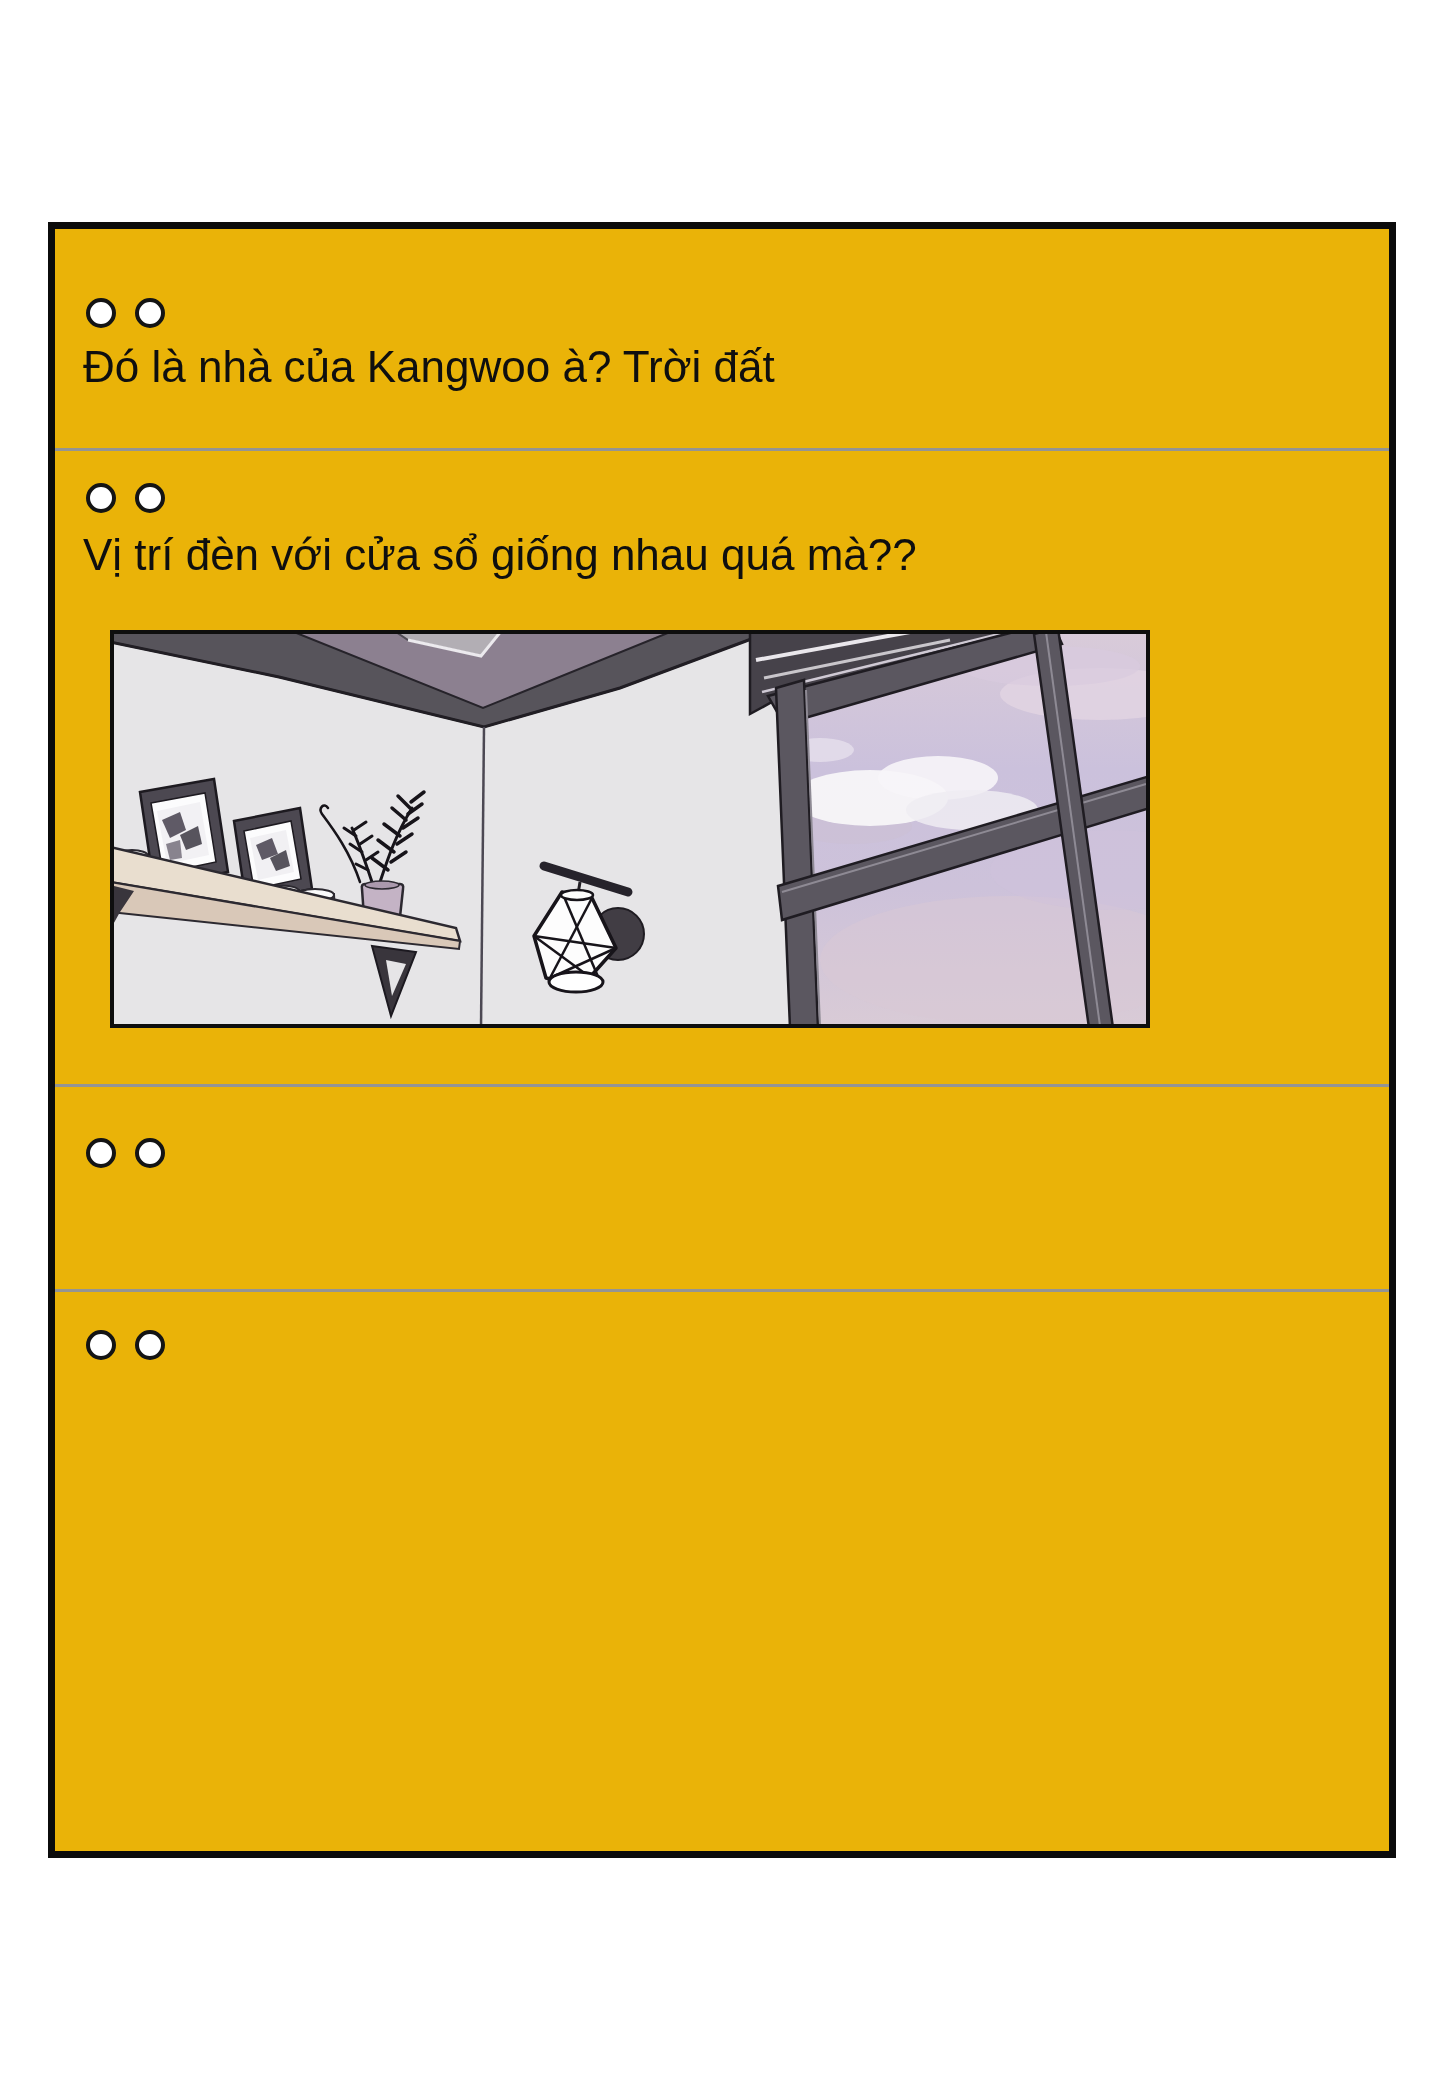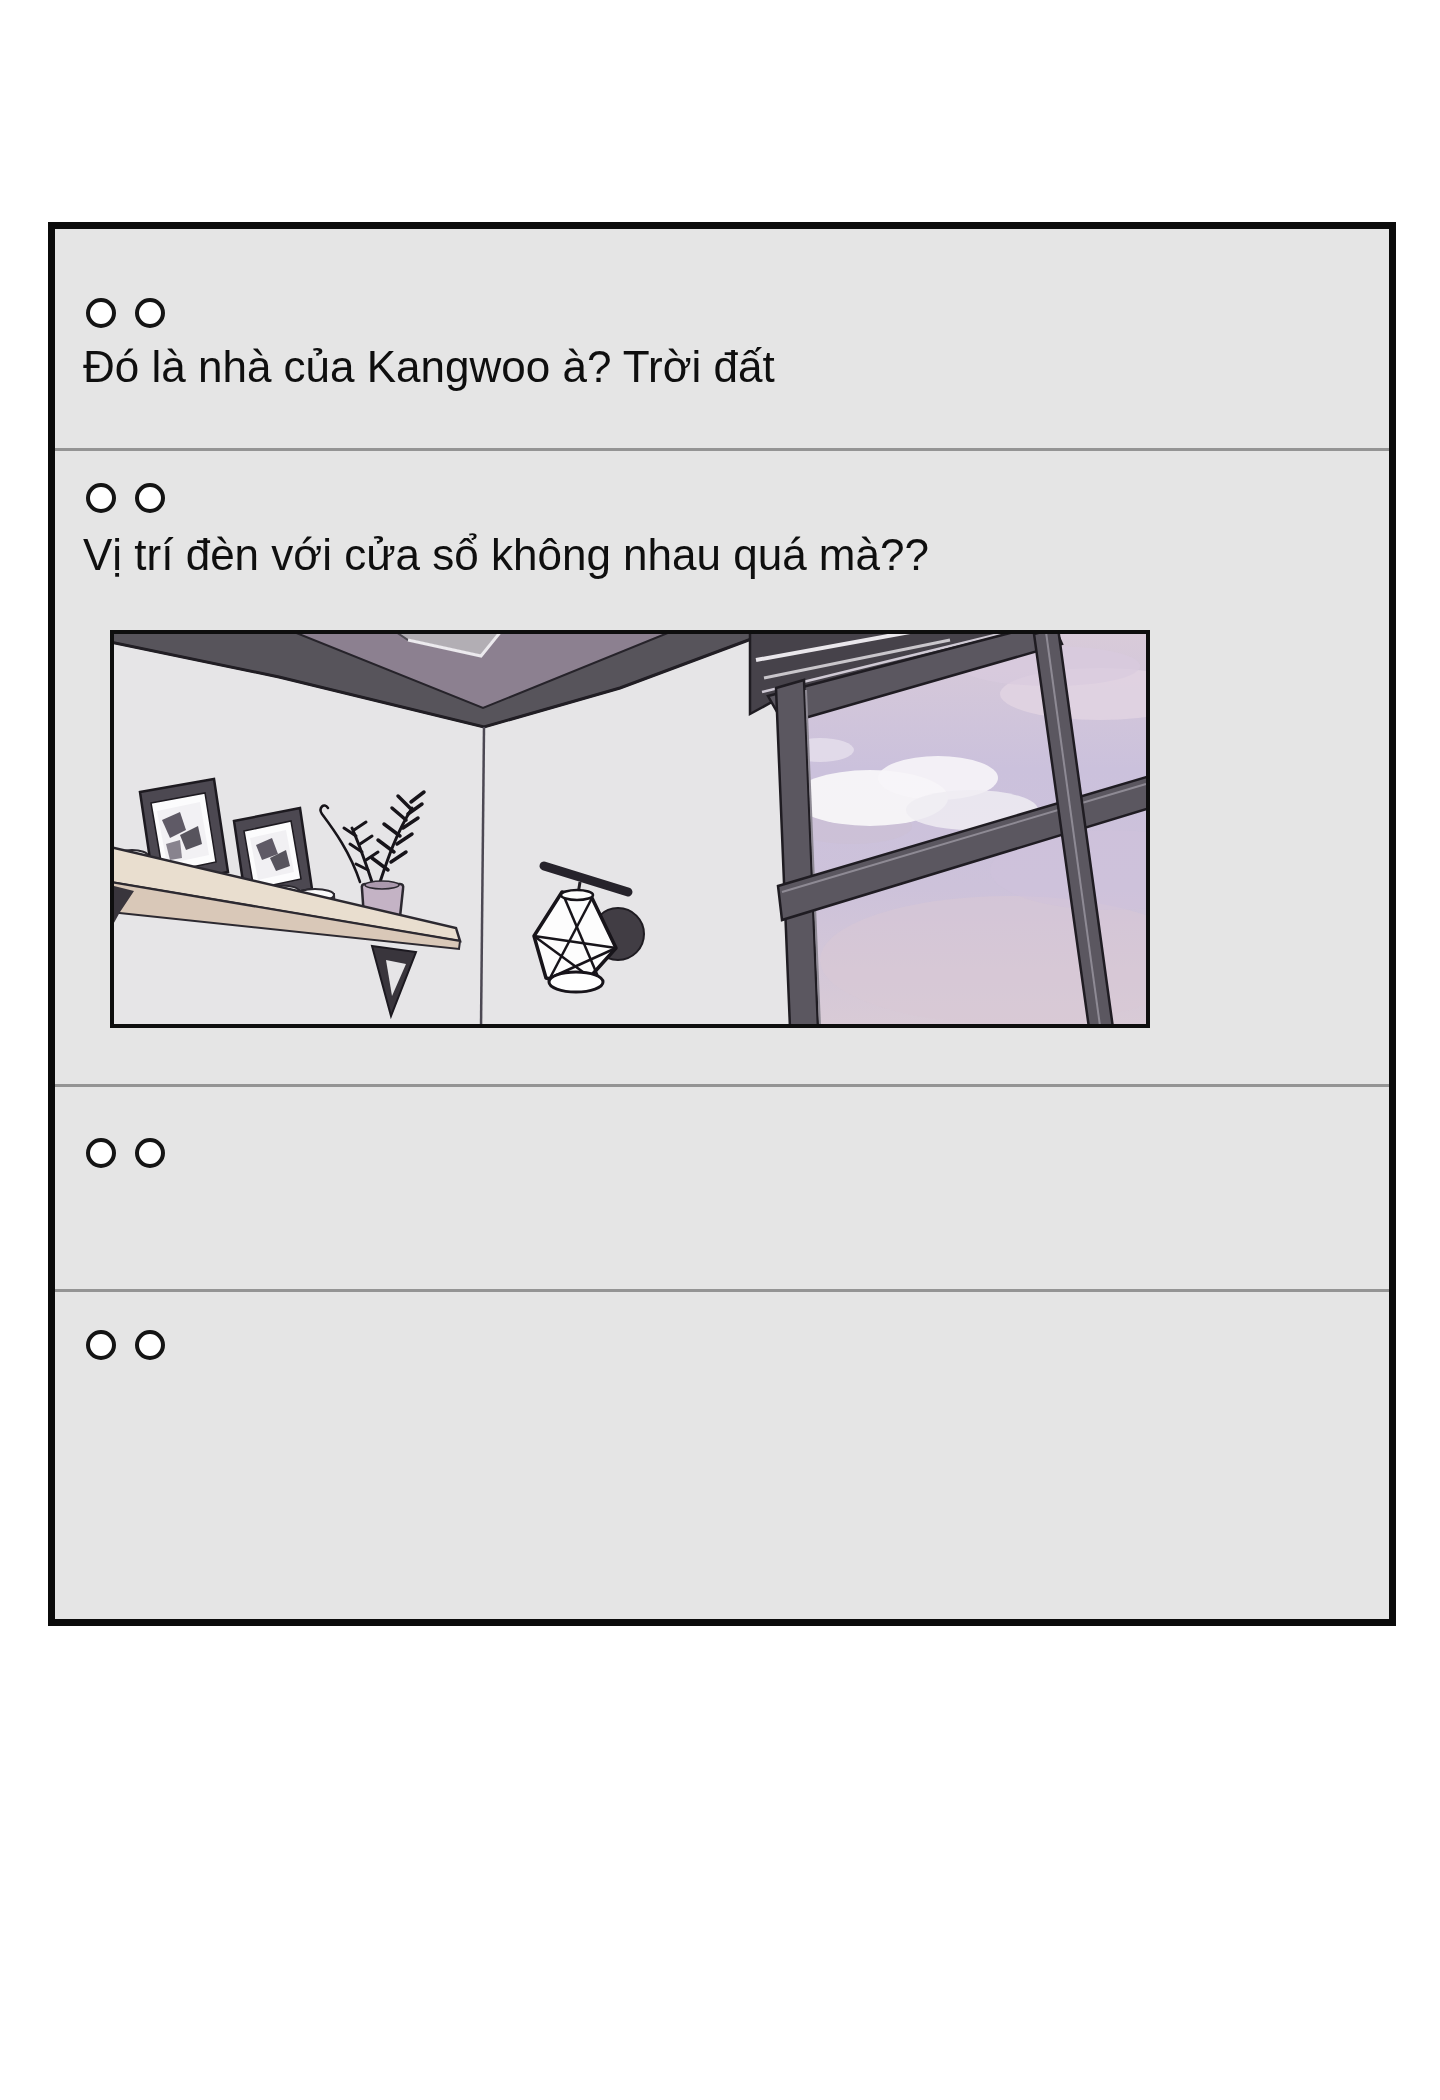--- a/index.html
+++ b/index.html
@@ -1,22 +1,22 @@
 <!DOCTYPE html>
 <html><head>
 <meta charset="utf-8">
 <style>
   html,body{margin:0;padding:0;}
   body{
     width:1440px;height:2100px;position:relative;background:#ffffff;
     font-family:"Liberation Sans",sans-serif;overflow:hidden;
   }
   .panel{
-    position:absolute;left:48px;top:222px;width:1348px;height:1404px;
-    box-sizing:border-box;border:7px solid #0b0b0b;background:#e5e5e5;
+    position:absolute;left:48px;top:222px;width:1348px;height:1636px;
+    box-sizing:border-box;border:7px solid #0b0b0b;background:#eab308;
   }
   .row{position:relative;box-sizing:border-box;}
   .row + .row{border-top:3px solid #949494;}
   .r1{height:219px}.r2{height:636px}.r3{height:203px}
   .r4{height:205px}.r5{height:178px}.r6{height:181px}
   .avatars{position:absolute;display:flex;gap:19px;}
   .avatar{
     width:30px;height:30px;box-sizing:border-box;border:4px solid #141414;
     border-radius:50%;background:#ffffff;
   }
@@ -49,21 +49,21 @@
       <span class="avatar"></span>
     </div>
     <div class="ctext">Đó là nhà của Kangwoo à? Trời đất</div>
   </div>
 
   <div class="row r2 row-comment">
     <div class="avatars">
       <span class="avatar"></span>
       <span class="avatar"></span>
     </div>
-    <div class="ctext">Vị trí đèn với cửa sổ không nhau quá mà??</div>
+    <div class="ctext">Vị trí đèn với cửa sổ giống nhau quá mà??</div>
     <div class="cimage">
       <svg width="1040" height="398" viewBox="0 0 1040 398">
         <defs>
           <linearGradient id="skyg" x1="0" y1="0" x2="0" y2="1">
             <stop offset="0" stop-color="#d9cbd9"></stop>
             <stop offset="0.35" stop-color="#cbc1dc"></stop>
             <stop offset="0.65" stop-color="#cdc2da"></stop>
             <stop offset="1" stop-color="#d9cbd6"></stop>
           </linearGradient>
         </defs>

